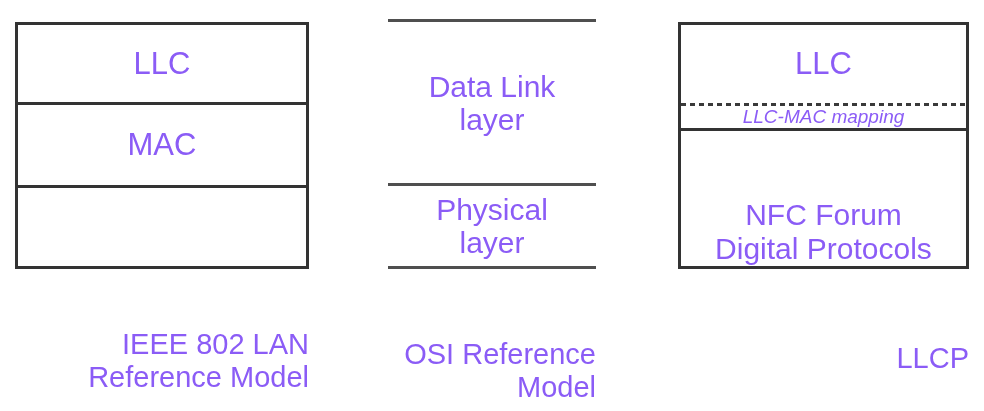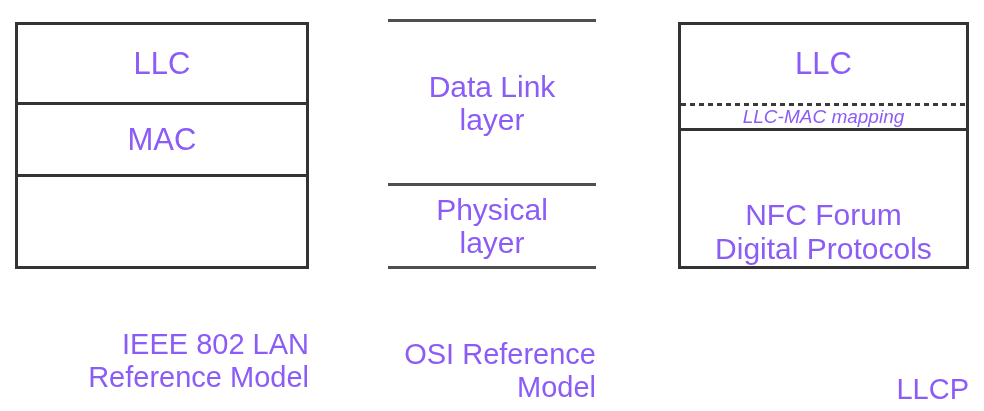--- a/index.html
+++ b/index.html
@@ -30,21 +30,21 @@
     flex-direction: column;
   }
   .ieee-cell {
     display: flex;
     align-items: center;
     justify-content: center;
     font-size: 31px;
     box-sizing: border-box;
   }
   .ieee-cell.r1 { height: 80px; border-bottom: 3px solid #333333; }
-  .ieee-cell.r2 { height: 72px; border-bottom: 3px solid #333333; }
+  .ieee-cell.r2 { height: 83px; border-bottom: 3px solid #333333; }
   .ieee-cell.r3 { flex: 1; }
 
   
   .osi-col {
     position: absolute;
     left: 388px;
     top: 19px;
     width: 208px;
     height: 250px;
     display: flex;
@@ -121,21 +121,21 @@
 
   
   .caption {
     position: absolute;
     text-align: right;
     font-size: 29px;
     line-height: 33px;
   }
   .caption.ieee { left: 15px;  width: 294px; top: 328px; }
   .caption.osi  { left: 388px; width: 208px; top: 338px; }
-  .caption.llcp { left: 678px; width: 291px; top: 342px; margin-top: 31px; }
+  .caption.llcp { left: 678px; width: 291px; top: 342px; }
 </style>
 </head>
 <body>
 
 <div class="canvas">
 
   <div class="ieee-box">
     <div class="ieee-cell r1">
       <span>LLC</span>
     </div>

